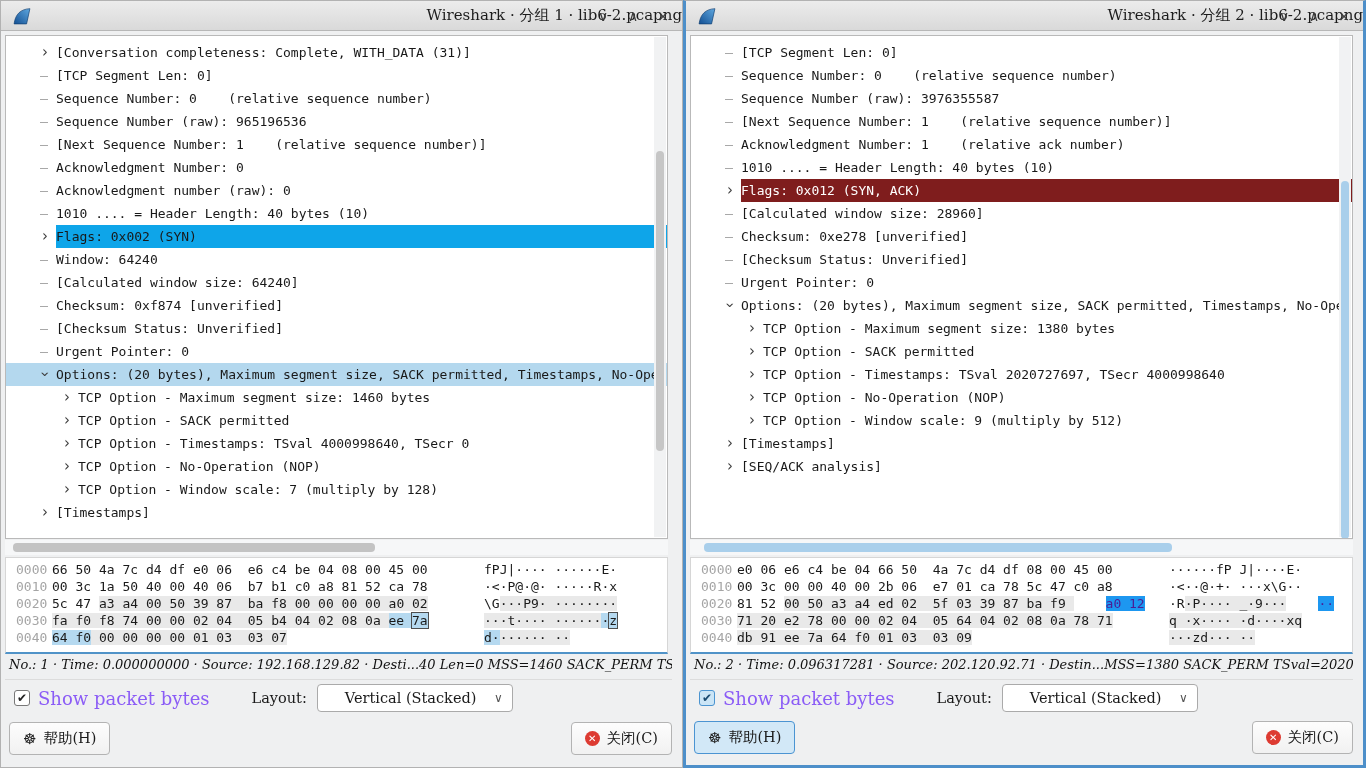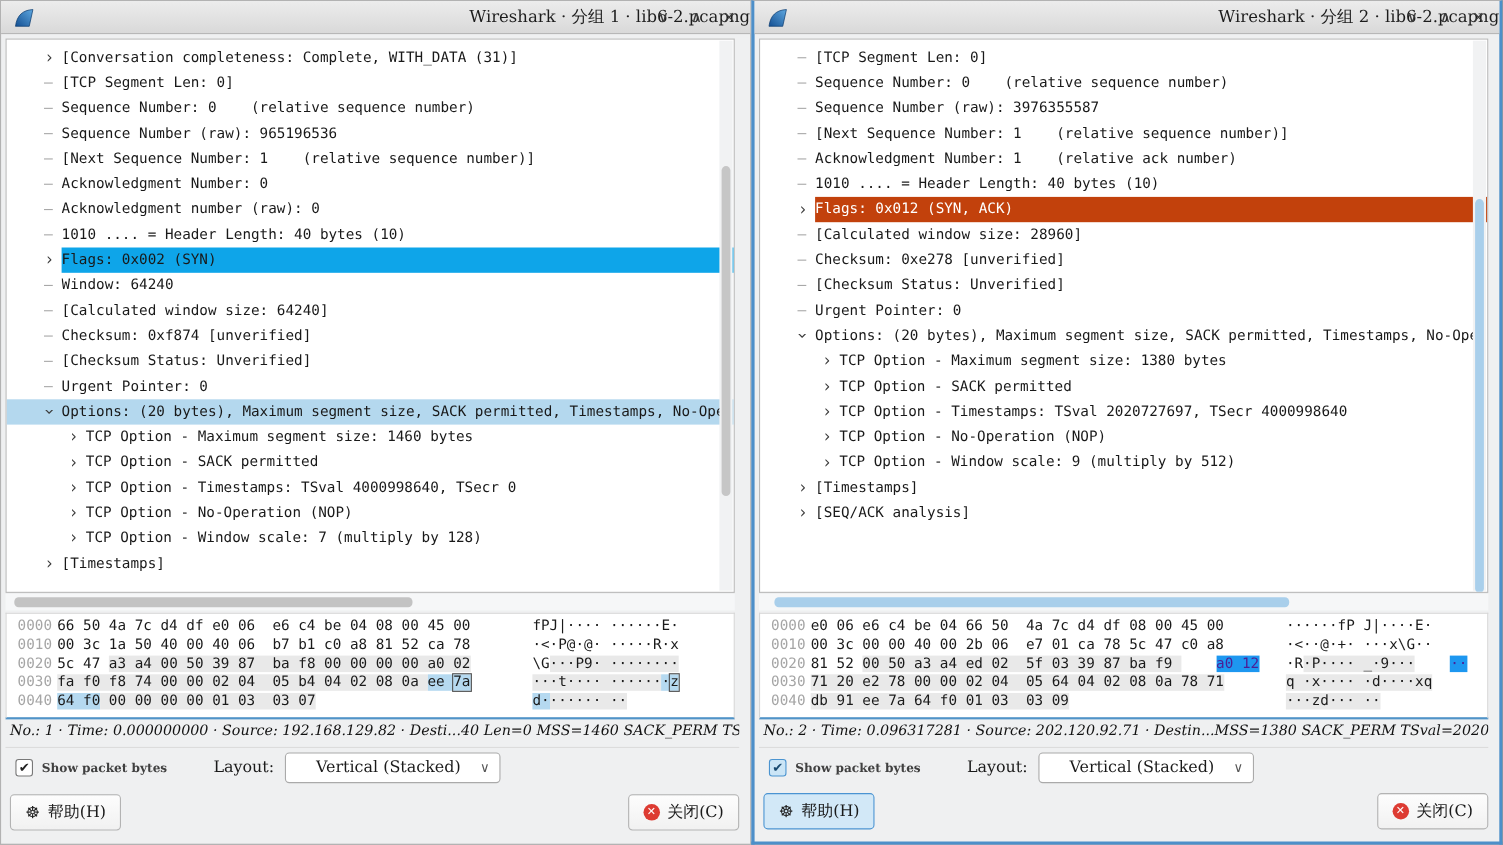--- a/index.html
+++ b/index.html
@@ -29,21 +29,21 @@
   .trow { display:flex; align-items:center; height:23px; padding-left:34px; }
   .trow.lv2 { padding-left:56px; }
   .slot { width:16px; flex:none; color:#3d3d3d; text-align:left; position:relative; }
   .chev { display:inline-block; font-size:16px; line-height:14px; transform:scaleX(.9); }
   .chev.expanded { transform:rotate(90deg) scaleX(.9); }
   .tick { display:inline-block; width:8px; height:1px; background:#a8a8a8; vertical-align:middle; }
   .wrap { flex:1; display:flex; min-width:0; height:23px; align-items:center; }
   .tlabel { white-space:pre; overflow:hidden; }
   .trow.h-related { background:#b4d8ee; }
   .trow.h-inactive .wrap { background:#0ea5e9; }
-  .trow.h-active .wrap { background:#c2410c; }
+  .trow.h-active .wrap { background:#7f1d1d; }
   .trow.h-active .tlabel { color:#fff; }
 
   .vscroll { position:absolute; top:1px; bottom:1px; right:1px; width:12px; background:#f1f2f3; }
   .vthumb { position:absolute; left:2px; width:8px; border-radius:4px; background:#c6c6c6; }
   .win.active .vthumb { background:#a9cfeb; }
   .hscroll { flex:none; height:15px; margin:1px 14px 0 4px; position:relative; background:#f6f7f8; }
   .win.active .hscroll { margin-right:10px; }
   .hthumb { position:absolute; top:3px; height:9px; border-radius:4px; background:#c3c3c3; }
   .win.active .hthumb { background:#a9cfeb; }
 
@@ -65,21 +65,21 @@
 
   
   .statusbar { flex:none; height:23px; margin:3px 10px 0 4px; padding-left:4px;
                font-style:italic; font-size:13px; color:#111;
                white-space:nowrap; overflow:hidden; border-bottom:1px solid #dcdcdc; }
   .controls { flex:none; height:36px; display:flex; align-items:center; padding-left:13px; }
   .cbox { width:16px; height:16px; border:1px solid #787878; border-radius:3px; background:#fff;
           font-size:12px; line-height:14px; text-align:center; color:#222; margin-right:8px;
           font-family:"DejaVu Sans", sans-serif; }
   .win.active .cbox { background:#cbe5f6; border-color:#4b94d0; color:#194a70; }
-  .cblabel { font-size:11px; color:#404040; margin-right:42px;font-weight:bold; }
+  .cblabel { font-size:18px; color:#8b5cf6; margin-right:42px; }
   .laylabel { font-size:14.5px; color:#1a1a1a; margin-right:10px; }
   .combo { width:196px; height:28px; background:#fff; border:1px solid #aaa; border-radius:4px;
            display:flex; align-items:center; padding-left:27px; font-size:14.5px; color:#1a1a1a;
            position:relative; }
   .combo .carrow { position:absolute; right:9px; color:#555; font-size:12px;
                    font-family:"DejaVu Sans", sans-serif; }
 
   
   .btnrow { flex:1; display:flex; align-items:center; justify-content:space-between;
             padding:0 10px 6px 8px; }

